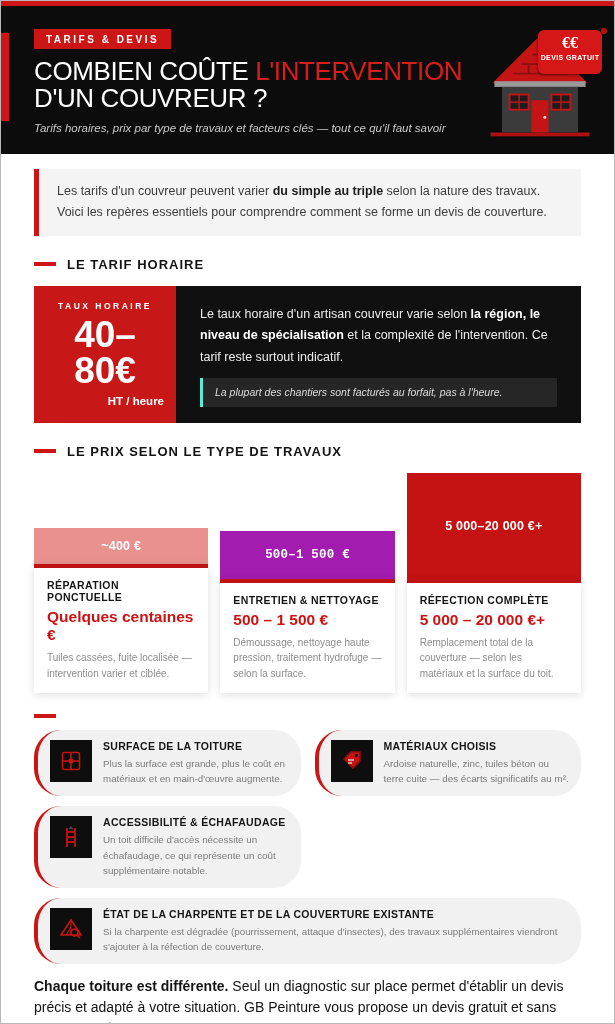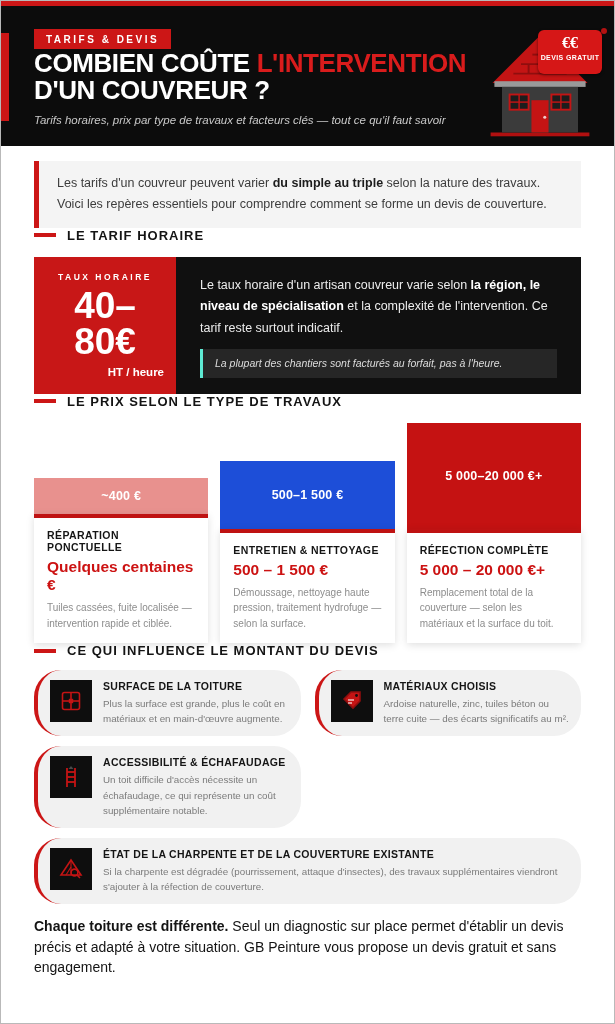--- a/index.html
+++ b/index.html
@@ -26,21 +26,21 @@
   }
   .header-accent {
     position:absolute; left:0; top:27px; width:8px; height:88px; background:#cc1616;
   }
   .badge {
     display:inline-block; background:#cc1616; color:#fff;
     font-size:10px; font-weight:bold; letter-spacing:2.5px;
     padding:5px 12px 4px;
   }
   .main-title {
-    margin-top:1px; color:#fff; font-weight:700;
+    margin-top:9px; color:#fff; font-weight:400;
     font-size:26px; line-height:1.04; letter-spacing:-0.4px;
     font-stretch:condensed;
   }
   .main-title .accent { color:#d91c1c; }
   .subtitle {
     margin-top:10px; color:#c9c9c9; font-style:italic; font-size:11.5px;
   }
   
   .house-wrap { position:absolute; right:16px; top:22px; width:116px; height:114px; }
   .house-svg { width:100%; height:100%; display:block; }
@@ -56,21 +56,21 @@
   
   .main { flex:1 1 auto; padding:0 33px; }
 
   .intro-box {
     margin-top:15px; background:#f4f4f4; border-left:5px solid #cc1616;
     padding:12px 18px; font-size:12.5px; color:#3c3c3c; line-height:1.7;
   }
   .intro-box b { color:#1c1c1c; }
 
   .section-heading {
-    display:flex; align-items:center; gap:11px;
+    margin-top:21px; display:flex; align-items:center; gap:11px;
   }
   .section-heading .dash { width:22px; height:4px; background:#cc1616; flex:0 0 auto; }
   .section-heading .txt {
     font-size:13px; font-weight:800; letter-spacing:1px; color:#141414;
   }
 
   
   .hourly { margin-top:14px; display:flex; min-height:116px; }
   .rate-box {
     width:142px; flex:0 0 auto; background:#c81717; color:#fff;
@@ -204,44 +204,43 @@
       <span class="dash"></span>
       <span class="txt">LE PRIX SELON LE TYPE DE TRAVAUX</span>
     </div>
 
     <div class="price-grid">
       <div class="price-col">
         <div class="bar" style="height: 36px; background: rgb(232, 145, 142);">~400 €</div>
         <div class="price-card">
           <div class="pc-title">RÉPARATION PONCTUELLE</div>
           <div class="pc-price">Quelques centaines €</div>
-          <div class="pc-desc">Tuiles cassées, fuite localisée — intervention rapide et ciblée.</div>
+          <div class="pc-desc">Tuiles cassées, fuite localisée — intervention varier et ciblée.</div>
         </div>
       </div>
       <div class="price-col">
-        <div class="bar" style="height: 68px; background: #1d4ed8;">500–1 500 €</div>
+        <div class="bar" style="height: 48px; background: #a21caf; font-family: Liberation Mono, monospace;">500–1 500 €</div>
         <div class="price-card">
           <div class="pc-title">ENTRETIEN &amp; NETTOYAGE</div>
           <div class="pc-price">500 – 1 500 €</div>
           <div class="pc-desc">Démoussage, nettoyage haute pression, traitement hydrofuge — selon la surface.</div>
         </div>
       </div>
       <div class="price-col">
         <div class="bar" style="height: 106px; background: rgb(197, 18, 18);">5 000–20 000 €+</div>
         <div class="price-card">
           <div class="pc-title">RÉFECTION COMPLÈTE</div>
           <div class="pc-price">5 000 – 20 000 €+</div>
           <div class="pc-desc">Remplacement total de la couverture — selon les matériaux et la surface du toit.</div>
         </div>
       </div>
     </div>
 
     <div class="section-heading">
       <span class="dash"></span>
-      <span class="txt">CE QUI INFLUENCE LE MONTANT DU DEVIS</span>
     </div>
 
     <div class="factor-grid">
 
       <div class="factor-card">
         <div class="factor-icon">
           <svg width="26" height="26" viewBox="0 0 26 26" fill="none" stroke="#c41414" stroke-width="1.6">
             <rect x="4.5" y="4.5" width="17" height="17" rx="2"></rect>
             <line x1="13" y1="4.5" x2="13" y2="21.5"></line>
             <line x1="4.5" y1="13" x2="21.5" y2="13"></line>

